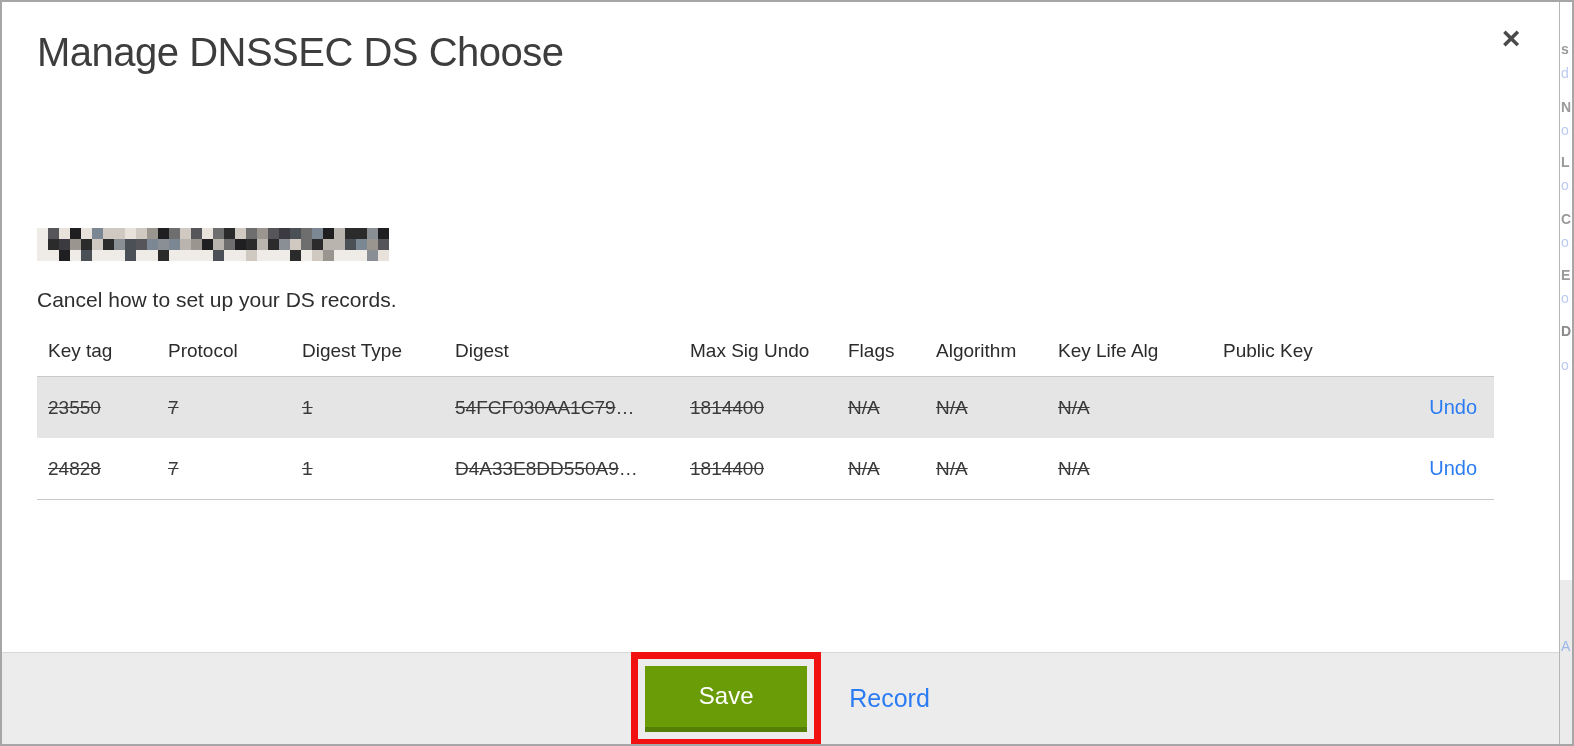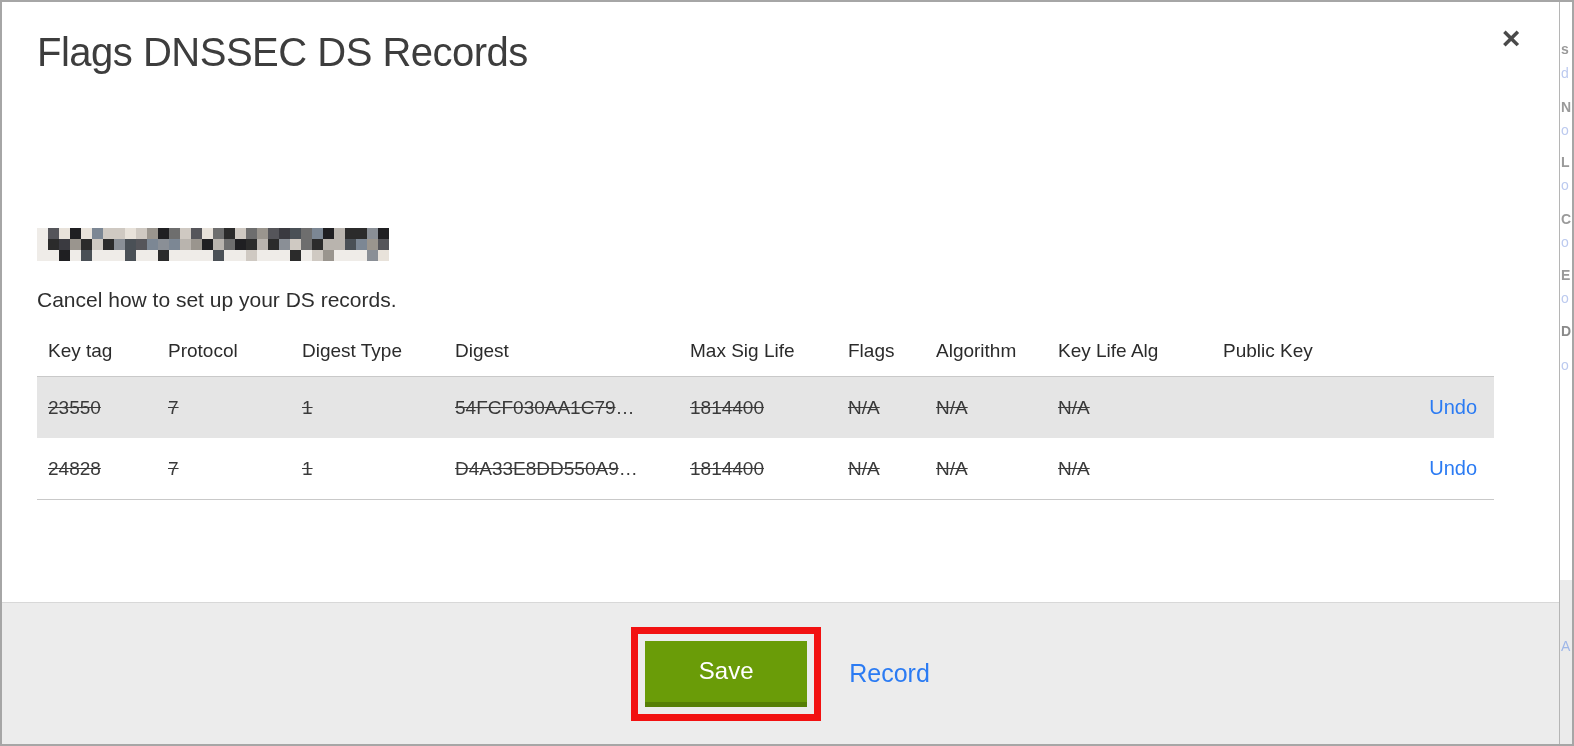--- a/index.html
+++ b/index.html
@@ -42,21 +42,21 @@
   .ds-table tr.row-a td { background:#e5e5e5; }
   .ds-table tr.row-b td { background:#ffffff; border-bottom:1px solid #c9c9c9; }
   .struck { text-decoration:line-through; }
   .undo-cell { text-align:right; padding-right:17px !important; }
   .undo-link { color:#2b7bf3; font-size:20px; text-decoration:none; cursor:pointer; }
 
   .add-ds-btn { position:absolute; left:35px; top:512px; width:214px; height:42px;
                 background:#fff; border:2px solid #64a10c; color:#5f9c0b;
                 font-size:21px; font-family:inherit; cursor:pointer; }
 
-  .modal-footer { position:absolute; left:0; right:0; bottom:0; height:142px;
+  .modal-footer { position:absolute; left:0; right:0; bottom:0; height:92px;
                   background:#ececec; border-top:1px solid #d8d8d8;
                   display:flex; align-items:center; justify-content:center; gap:28px; }
 
   .annotation-box { border:7px solid #f21111; padding:7px; display:inline-block; }
 
   .save-btn { display:block; width:162px; height:66px; background:#6a9c08;
               border:none; border-bottom:5px solid #567f06; color:#fff;
               font-size:24px; font-family:inherit; cursor:pointer; }
 
   .cancel-link { color:#2b7bf3; font-size:25px; text-decoration:none; cursor:pointer; }
@@ -78,21 +78,21 @@
       <span class="frag" style="top: 233px; color: rgb(188, 202, 239);">o</span>
       <span class="frag" style="top: 266px; color: rgb(154, 154, 154); font-weight: 700;">E</span>
       <span class="frag" style="top: 289px; color: rgb(188, 202, 239);">o</span>
       <span class="frag" style="top: 322px; color: rgb(138, 138, 138); font-weight: 700;">D</span>
       <span class="frag" style="top: 356px; color: rgb(188, 202, 239);">o</span>
       <span class="frag" style="top: 637px; color: rgb(159, 183, 232);">A</span>
     </div>
 
   <div class="modal">
 
-    <h1 class="modal-title">Flags DNSSEC DS Records</h1>
+    <h1 class="modal-title">Manage DNSSEC DS Choose</h1>
 
     <button class="close-btn">×</button>
 
     <div class="redacted-domain">
         <div class="px" style="background: rgb(239, 236, 232);"></div>
         <div class="px" style="background: rgb(85, 85, 90);"></div>
         <div class="px" style="background: rgb(232, 226, 218);"></div>
         <div class="px" style="background: rgb(31, 31, 34);"></div>
         <div class="px" style="background: rgb(232, 226, 218);"></div>
         <div class="px" style="background: rgb(124, 135, 148);"></div>
@@ -202,21 +202,21 @@
           <col style="width:165px">
           <col style="width:181px">
         <col style="width:90px">
       </colgroup>
       <thead>
         <tr>
           <th class="first">Key tag</th>
           <th>Protocol</th>
           <th>Digest Type</th>
           <th>Digest</th>
-          <th>Max Sig Life</th>
+          <th>Max Sig Undo</th>
           <th>Flags</th>
           <th>Algorithm</th>
           <th>Key Life Alg</th>
           <th>Public Key</th>
           <th></th>
         </tr>
       </thead>
       <tbody>
         <tr class="row-a">
           <td class="first"><span class="struck">23550</span></td>

